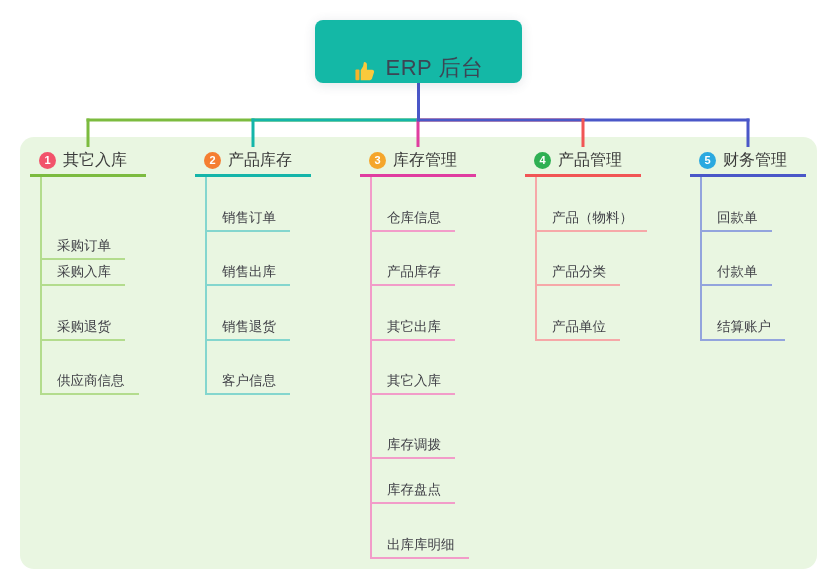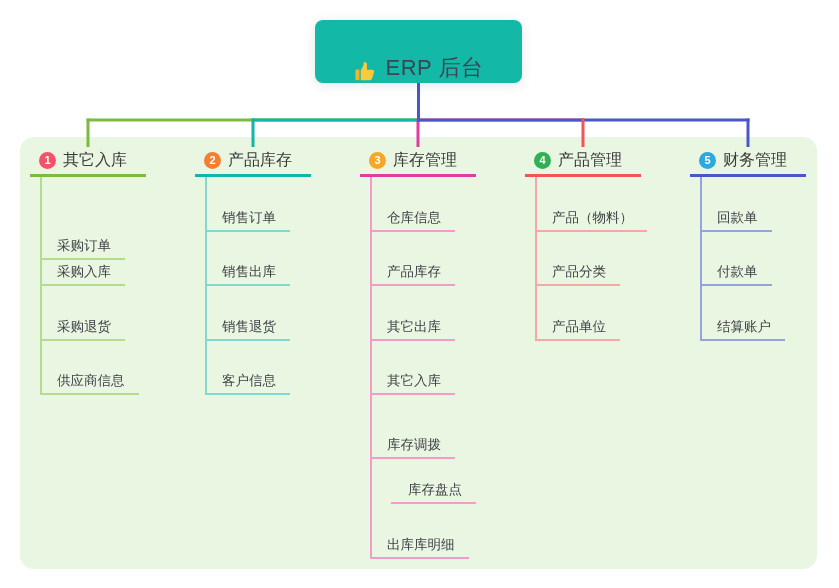--- a/index.html
+++ b/index.html
@@ -90,21 +90,21 @@
       <div class="branch-header" style="left: 360px; top: 146px; border-bottom: 3px solid rgb(224, 61, 160); width: 107px;">
         <span class="badge" style="background: rgb(245, 166, 43);">3</span>
         <span>库存管理</span>
       </div>
       <div class="vline" style="left: 370px; top: 177px; height: 381.5px; background: rgb(242, 156, 201);"></div>
       <div class="leaf" style="left: 370px; top: 205.5px; border-bottom: 2px solid rgb(242, 156, 201);">仓库信息</div>
       <div class="leaf" style="left: 370px; top: 260px; border-bottom: 2px solid rgb(242, 156, 201);">产品库存</div>
       <div class="leaf" style="left: 370px; top: 314.5px; border-bottom: 2px solid rgb(242, 156, 201);">其它出库</div>
       <div class="leaf" style="left: 370px; top: 369px; border-bottom: 2px solid rgb(242, 156, 201);">其它入库</div>
       <div class="leaf" style="left: 370px; top: 433px; border-bottom: 2px solid rgb(242, 156, 201);">库存调拨</div>
-      <div class="leaf" style="left: 370px; top: 478px; border-bottom: 2px solid rgb(242, 156, 201); margin-left: 21px;">库存盘点</div>
+      <div class="leaf" style="left: 370px; top: 478px; border-bottom: 2px solid rgb(242, 156, 201);">库存盘点</div>
       <div class="leaf" style="left: 370px; top: 532.5px; border-bottom: 2px solid rgb(242, 156, 201);">出库库明细</div>
       <div class="branch-header" style="left: 525px; top: 146px; border-bottom: 3px solid rgb(241, 85, 85); width: 107px;">
         <span class="badge" style="background: rgb(47, 176, 83);">4</span>
         <span>产品管理</span>
       </div>
       <div class="vline" style="left: 535px; top: 177px; height: 163.5px; background: rgb(246, 168, 168);"></div>
       <div class="leaf" style="left: 535px; top: 206px; border-bottom: 2px solid rgb(246, 168, 168);">产品（物料）</div>
       <div class="leaf" style="left: 535px; top: 260px; border-bottom: 2px solid rgb(246, 168, 168);">产品分类</div>
       <div class="leaf" style="left: 535px; top: 314.5px; border-bottom: 2px solid rgb(246, 168, 168);">产品单位</div>
       <div class="branch-header" style="left: 690px; top: 146px; border-bottom: 3px solid rgb(74, 87, 200); width: 107px;">

